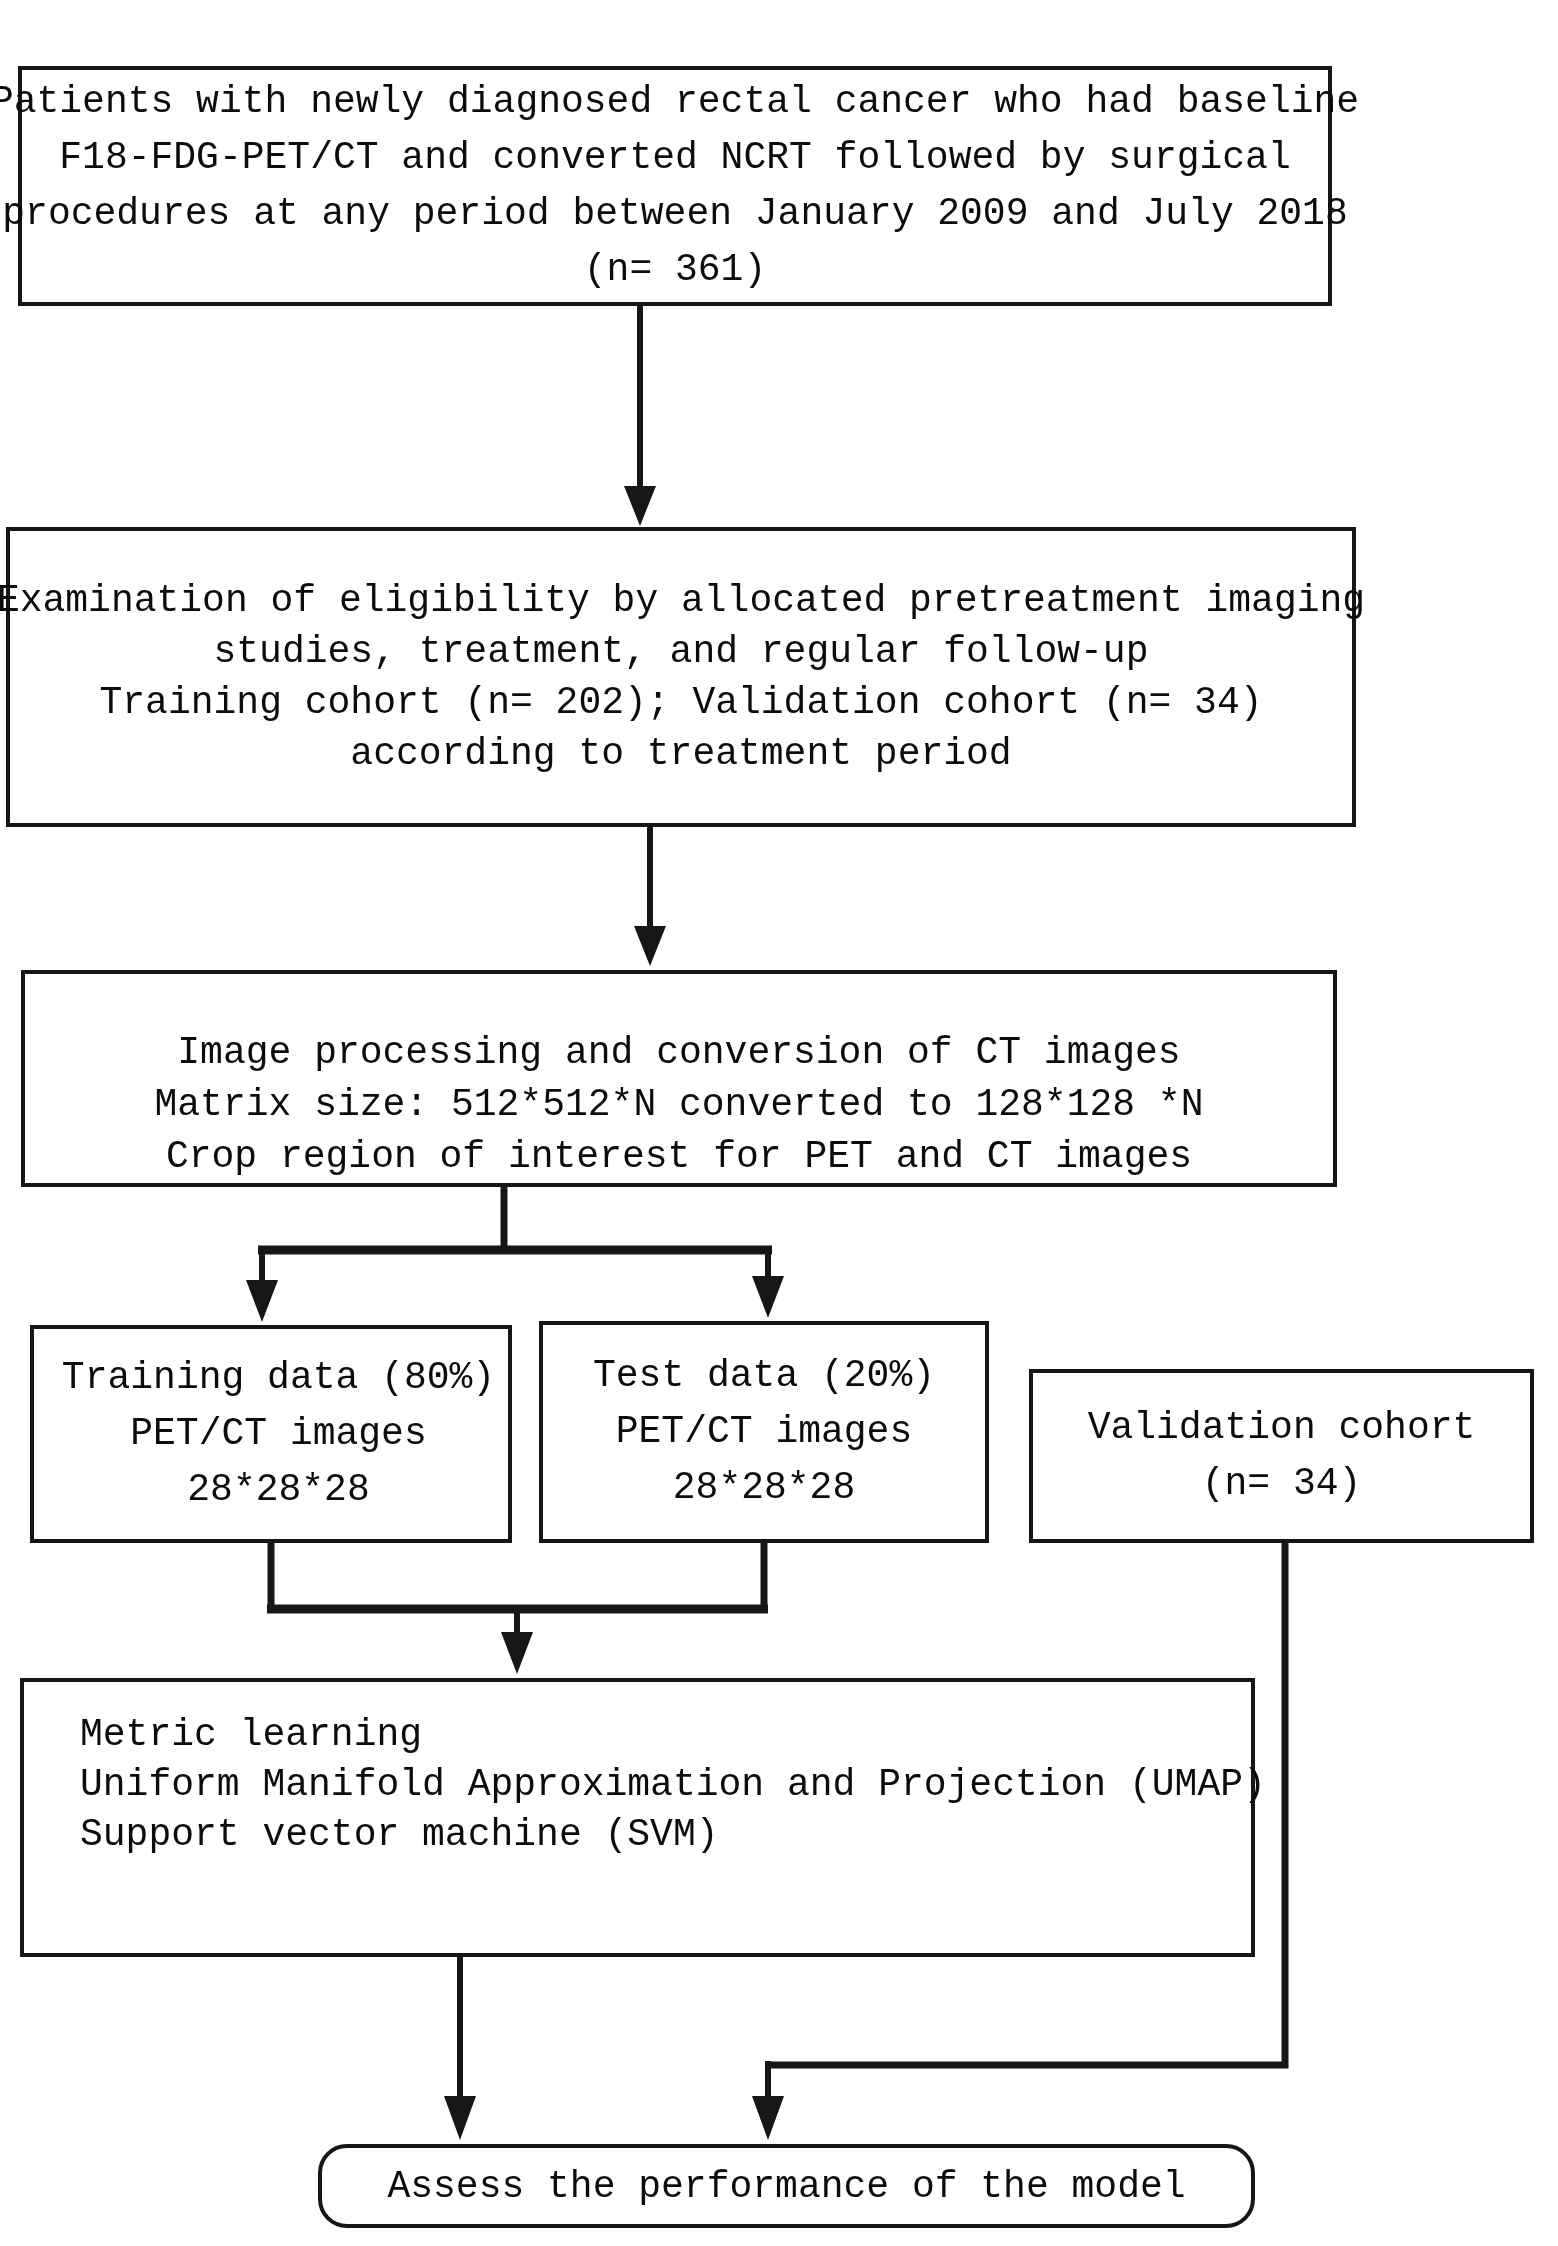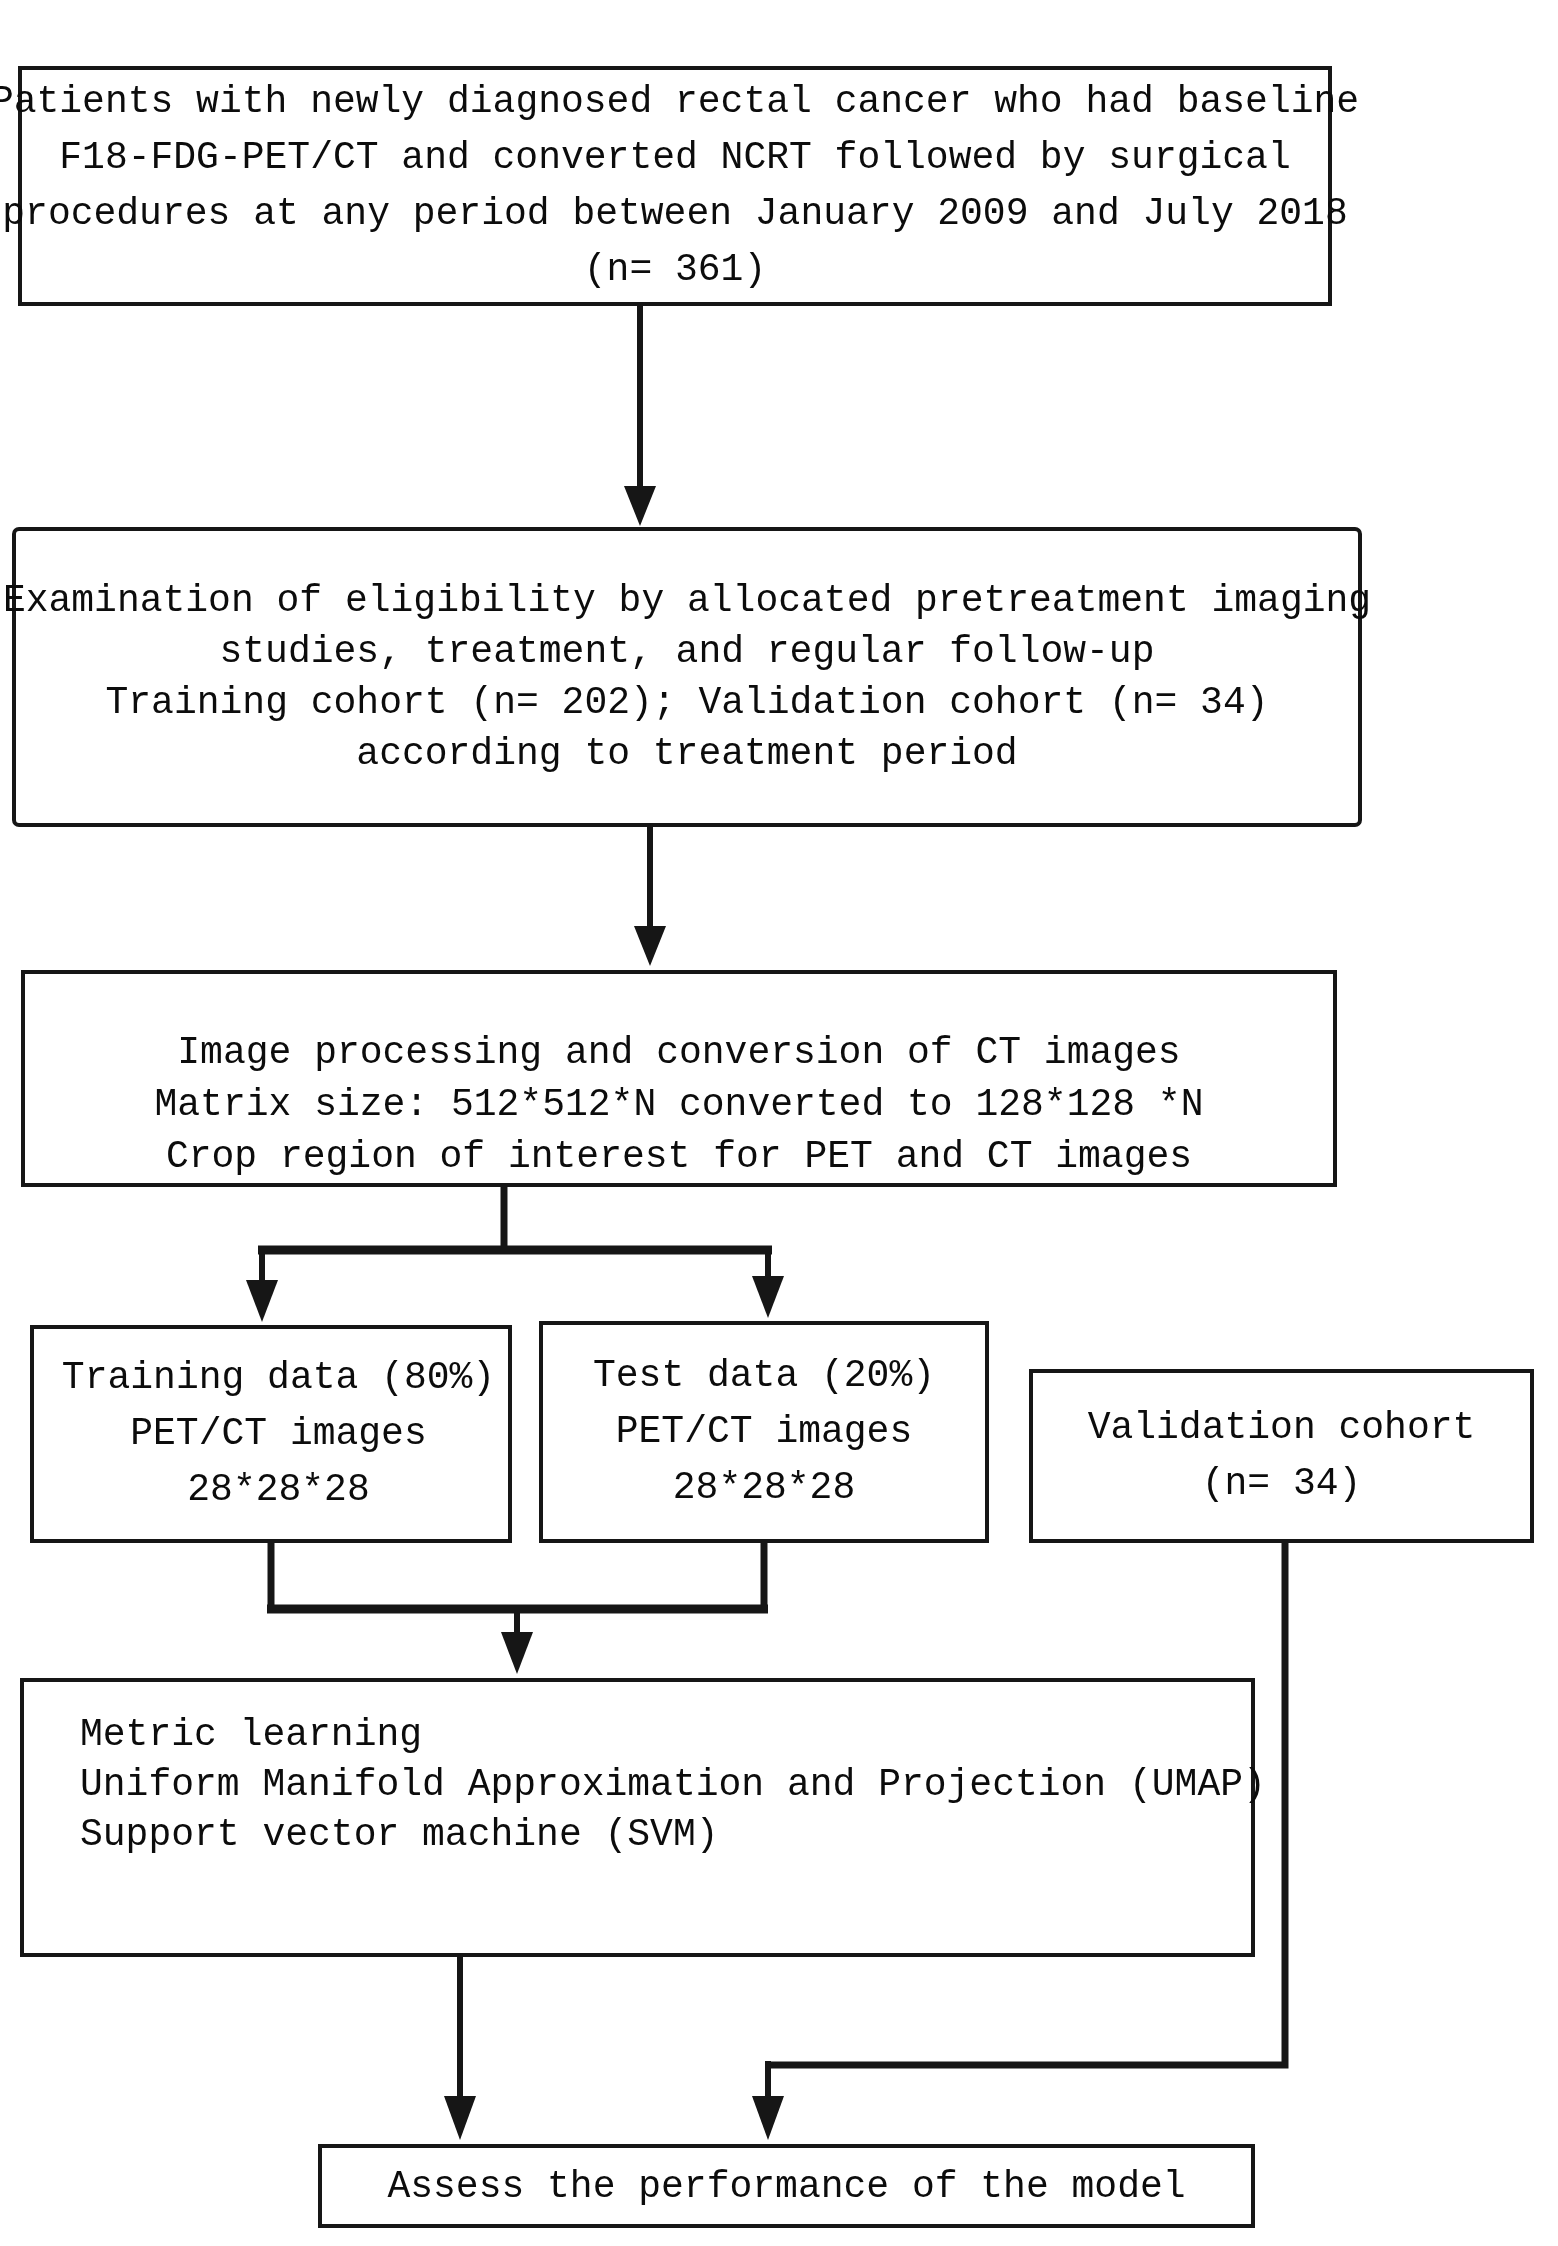--- a/index.html
+++ b/index.html
@@ -41,30 +41,30 @@
     justify-content: center;
     align-items: center;
     text-align: center;
     font-size: 38px;
     line-height: 53px;
   }
   .node .line {
     white-space: nowrap;
   }
   .node-patients   { left: 18px;   top: 38px;   width: 1314px; height: 240px; line-height: 56px; }
-  .node-eligibility{ left: 12px;   top: 499px;  width: 1350px; height: 300px; line-height: 51px; border-radius: 7px; }
+  .node-eligibility{ left: 6px;   top: 499px;  width: 1350px; height: 300px; line-height: 51px; }
   .node-processing { left: 21px;   top: 942px;  width: 1316px; height: 217px; line-height: 52px;
                      justify-content: flex-end; padding-top: 9px; }
   .node-training   { left: 30px;   top: 1297px; width: 482px;  height: 218px; line-height: 56px; padding-left: 15px; }
   .node-test       { left: 539px;  top: 1293px; width: 450px;  height: 222px; line-height: 56px; }
   .node-validation { left: 1029px; top: 1341px; width: 505px;  height: 174px; line-height: 56px; }
   .node-metric     { left: 20px;   top: 1650px; width: 1235px; height: 279px; line-height: 50px;
                      justify-content: flex-start; align-items: flex-start;
                      text-align: left; padding: 28px 20px 0 56px; }
-  .node-assess     { left: 318px;  top: 2116px; width: 937px;  height: 84px; }
+  .node-assess     { left: 318px;  top: 2116px; width: 937px;  height: 84px; border-radius: 29px; }
 </style>
 </head>
 <body>
 
 <div class="canvas">
 
   <svg class="connectors" width="1558" height="2246" viewBox="0 0 1558 2246">
     <g>
       <line x1="640" y1="277" x2="640" y2="462" stroke-width="6"></line>
       <polygon points="624,458 656,458 640,498"></polygon>

